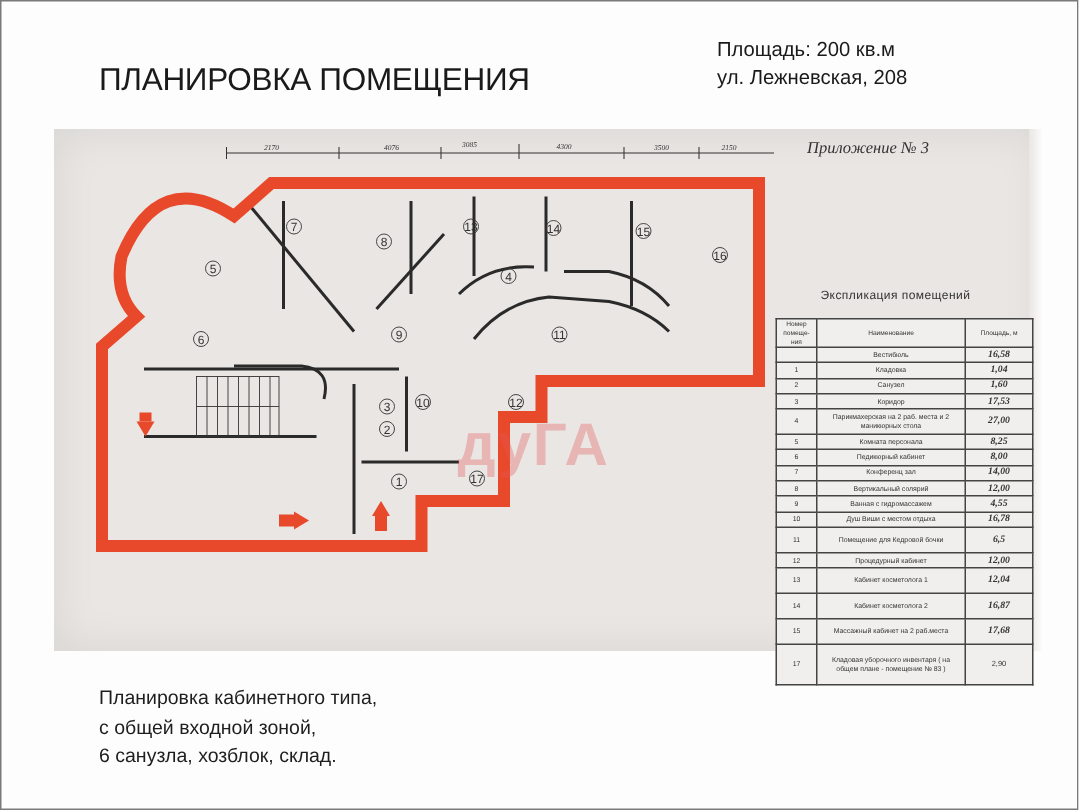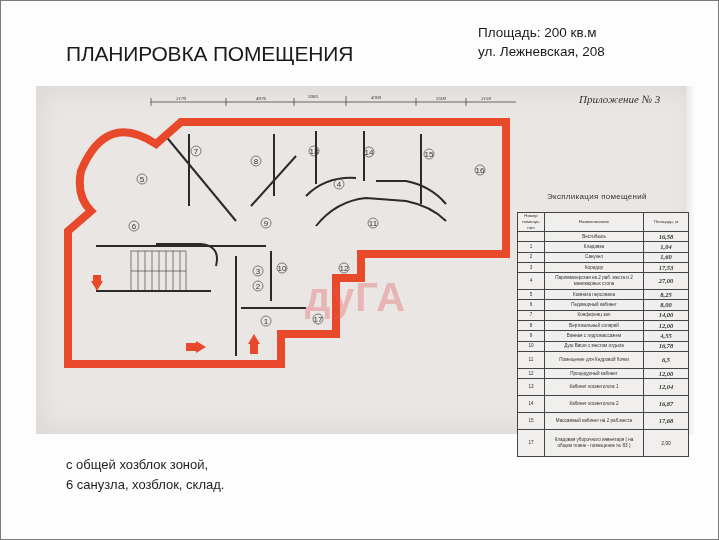--- a/index.html
+++ b/index.html
@@ -4,21 +4,21 @@
 <style>
   html, body { margin:0; padding:0; }
   body { width:719px; height:540px; background:#fdfdfd; position:relative; overflow:hidden;
          font-family:"Liberation Sans", sans-serif; color:#1e1e1e; }
   .frame { position:absolute; left:0; top:0; width:717px; height:538px; border:1px solid #7a7a7a; }
   .title { position:absolute; left:66px; top:42px; font-size:21px; font-weight:normal; letter-spacing:-0.2px; color:#1a1a1a; }
   .info { position:absolute; left:478px; top:23px; font-size:13.5px; font-weight:normal; line-height:19px; color:#1a1a1a; }
   .plan { position:absolute; left:36px; top:86px; width:660px; height:348px; background:#e9e6e3;
           box-shadow: inset 0 0 30px rgba(0,0,0,0.08); overflow:hidden; }
   .plan-edge { position:absolute; right:0; top:0; width:10px; height:100%; background:linear-gradient(90deg,#e9e6e3,#fff); }
-  .appendix { position:absolute; left:579px; top:93px; font-family:"Liberation Serif", serif; font-style:italic; font-size:11px; color:#333; }
+  .appendix { position:absolute; left:538px; top:93px; font-family:"Liberation Serif", serif; font-style:italic; font-size:11px; color:#333; }
   svg.drawing { position:absolute; left:36px; top:86px; }
   .expl-title { position:absolute; left:547px; top:192px; font-size:8px; color:#333; letter-spacing:0.3px; }
   table.expl { position:absolute; left:517px; top:212px; border-collapse:collapse; width:172px;
                font-size:4.6px; color:#333; background:#f1efed; }
   table.expl td, table.expl th { border:0.8px solid #444; padding:0 2px; text-align:center; font-weight:normal; line-height:6px; height:9.3px; }
   table.expl th { height:15px; font-size:4.4px; }
   table.expl td.area { font-family:"Liberation Serif", serif; font-style:italic; font-size:6.5px; font-weight:bold; }
   table.expl tr.tall td { height:16px; }
   table.expl tr.tall3 td { height:26px; }
   .desc { position:absolute; left:66px; top:455px; font-size:13px; line-height:19.5px; color:#1e1e1e; }
@@ -236,15 +236,16 @@
       </tr>
   <tr class="tall3">
         <td>17</td>
         <td>Кладовая уборочного инвентаря ( на общем плане - помещение № 83 )</td>
         <td class="area" style="font-style:normal;font-weight:normal;font-family:'Liberation Sans',sans-serif;font-size:5px">2,90</td>
       </tr>
 </tbody>
   </table>
 
 <div class="desc">
-  <div>с общей хозблок зоной,</div>
+  <div>Планировка кабинетного типа,</div>
+  <div>с общей входной зоной,</div>
   <div>6 санузла, хозблок, склад.</div>
 </div>
 
 </body></html>

